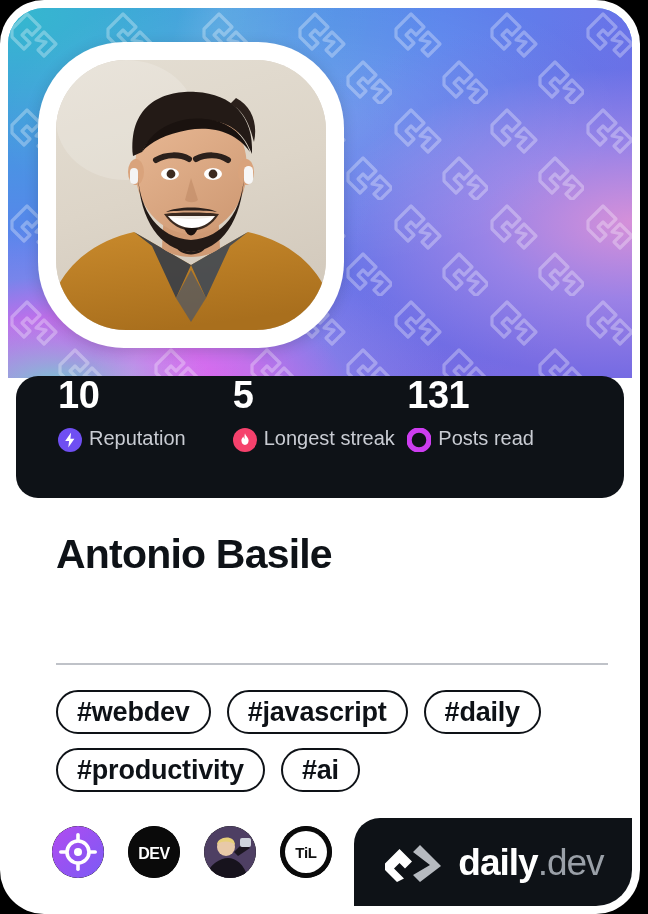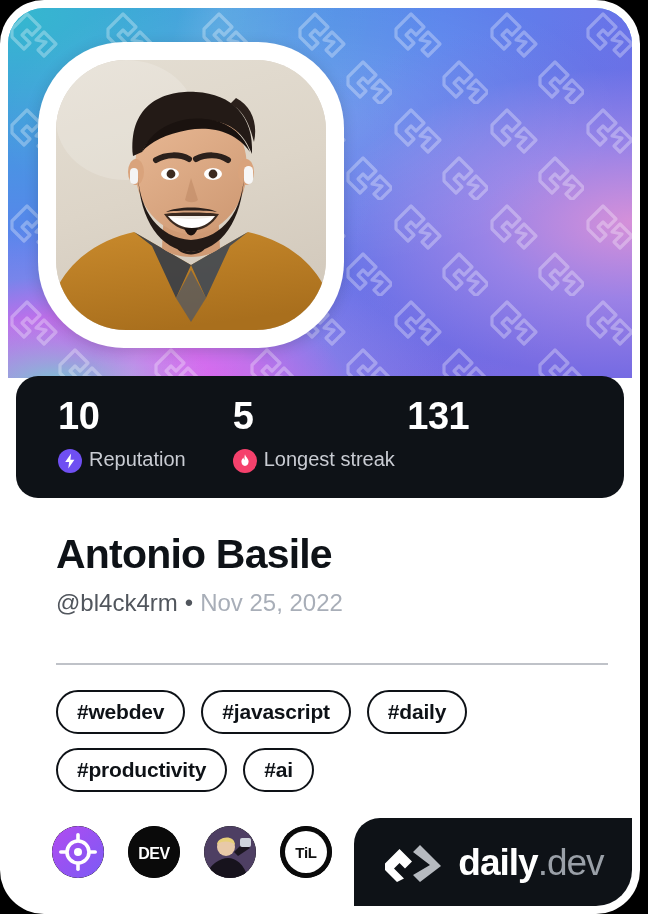--- a/index.html
+++ b/index.html
@@ -94,21 +94,20 @@
     width: 608px;
     height: 122px;
     background: #0e1217;
     border-radius: 22px;
     display: flex;
     padding: 0 42px;
     box-sizing: border-box;
   }
   .stat {
     flex: 1 1 0;
-    padding-top: 21px;
   }
   .stat-value {
     font-size: 38px;
     font-weight: bold;
     color: #ffffff;
     line-height: 1;
     letter-spacing: -0.5px;
   }
   .stat-row {
     display: flex;
@@ -168,21 +167,21 @@
     gap: 14px 16px;
   }
   .tag {
     border: 2px solid #0e1217;
     border-radius: 22px;
     height: 44px;
     display: flex;
     align-items: center;
     padding: 16px 19px;
     box-sizing: border-box;
-    font-size: 21px;
+    font-size: 27px;
     font-weight: bold;
     color: #0e1217;
     background: #ffffff;
     letter-spacing: -0.2px;
   }
 
   
   .badges {
     position: absolute;
     left: 44px;
@@ -334,29 +333,32 @@
         <svg class="stat-icon" viewBox="0 0 24 24" xmlns="http://www.w3.org/2000/svg">
           <circle cx="12" cy="12" r="12" fill="#f5416c"></circle>
           <path d="M12 5.2 C12.6 8.3 15.6 9.3 15.6 12.6 C15.6 15.1 14 17 12 17 C10 17 8.4 15.1 8.4 12.6 C8.4 10.6 9.6 9.6 10.3 8.4 C10.7 10 11.4 10.4 11.8 10.8 C11.3 9.2 11.4 7 12 5.2 Z" fill="#ffffff"></path>
         </svg>
         <span class="stat-label">Longest streak</span>
       </div>
     </div>
 
     <div class="stat">
       <div class="stat-value">131</div>
+      <div class="stat-row">
+        <svg class="stat-icon" viewBox="0 0 24 24" xmlns="http://www.w3.org/2000/svg">
+          <circle cx="12" cy="12" r="10" fill="none" stroke="#cd3df0" stroke-width="5.4"></circle>
+        </svg>
+        <span class="stat-label">Posts read</span>
+      </div>
     </div>
 
   </div>
 
   <div class="identity">
     <div class="display-name">Antonio Basile</div>
-    <div class="sub-line">
-      <span class="handle">@bl4ck4rm</span><span class="dot-sep">•</span><span class="joined">Nov 25, 2022</span>
-    </div>
   </div>
 
   <div class="divider"></div>
 
   <div class="tags">
     <div class="tag">#webdev</div>
     <div class="tag">#javascript</div>
     <div class="tag">#daily</div>
     <div class="tag">#productivity</div>
     <div class="tag">#ai</div>

